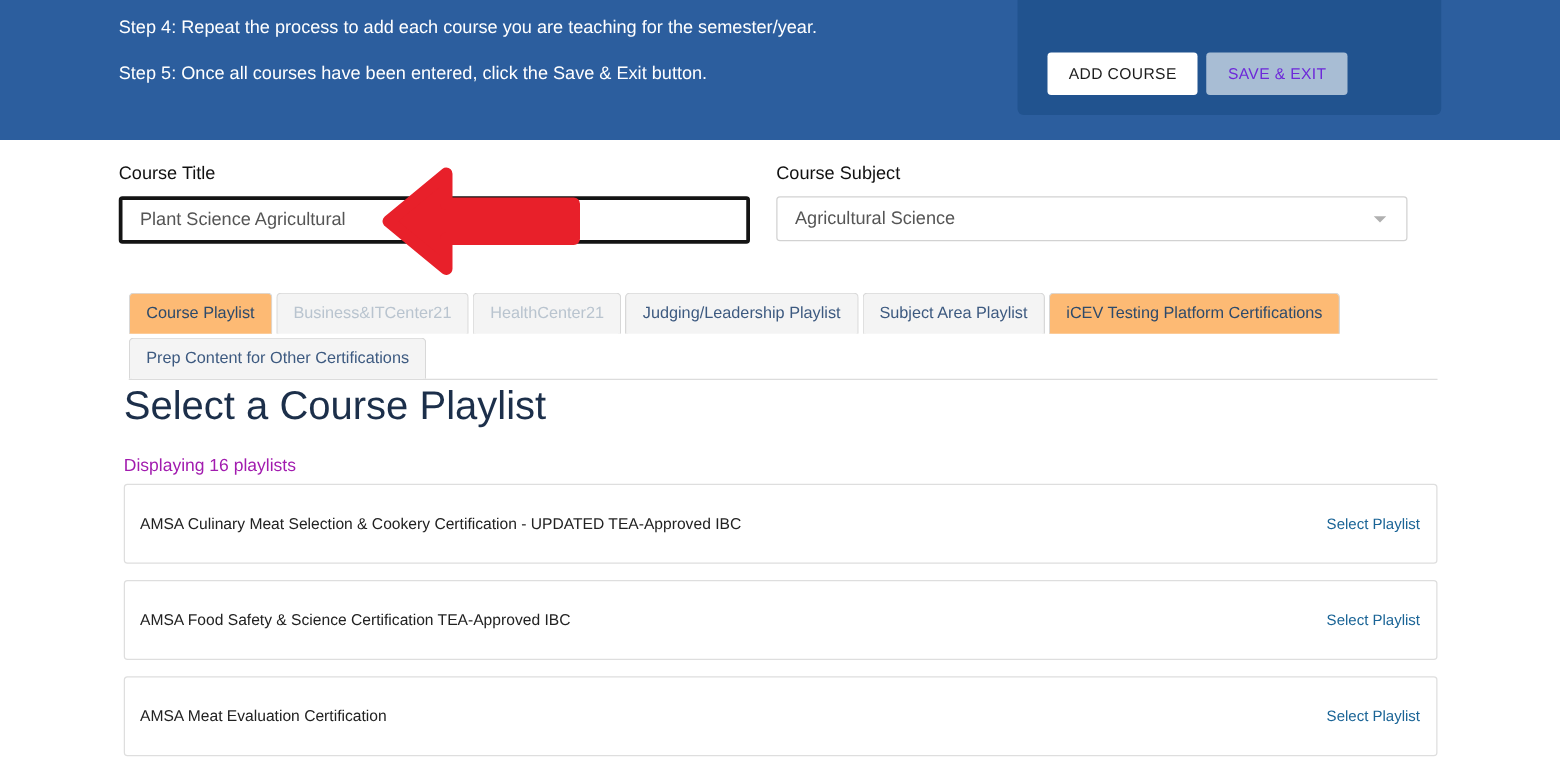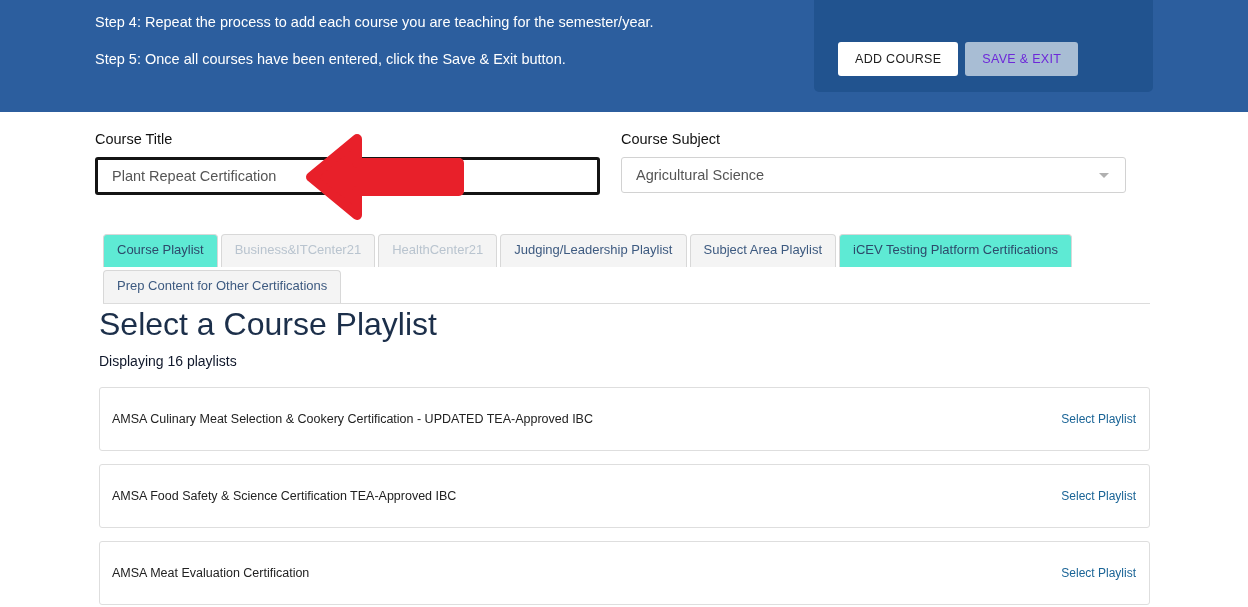--- a/index.html
+++ b/index.html
@@ -160,21 +160,21 @@
     border-radius: 4px 4px 0 0;
     padding: 8px 13px 9px;
     font-size: 13px;
     color: #3d5a80;
     background: #f4f4f4;
     white-space: nowrap;
     cursor: pointer;
     line-height: 1.15;
   }
   .tab.active {
-    background: #5eead4;
+    background: #fdba74;
     color: #2d4a6b;
   }
   .tab.disabled {
     color: #b9c4cf;
     background: #f4f4f4;
     cursor: default;
   }
   .tab-divider {
     width: 1047px;
     height: 1px;
@@ -190,22 +190,22 @@
   }
   .playlist-title {
     font-size: 32px;
     color: #1c2f4a;
     font-weight: normal;
     margin: 0;
     line-height: 1.1;
   }
   .playlist-count {
     font-size: 14px;
-    color: #0f172a;
-    margin-top: 11px;
+    color: #a21caf;
+    margin-top: 22px;
   }
   .playlist-rows {
     position: absolute;
     left: 99px;
     top: 275px;
     width: 1051px;
   }
   .playlist-row {
     box-sizing: border-box;
     border: 1px solid #dedede;
@@ -247,21 +247,21 @@
       <button class="btn btn-save">SAVE &amp; EXIT</button>
     </div>
   </div>
 </div>
 
 <div class="content">
 
   <div class="form-row">
     <div class="field">
       <div class="field-label">Course Title</div>
-      <div class="input-box input-title">Plant Repeat Certification</div>
+      <div class="input-box input-title">Plant Science Agricultural</div>
     </div>
 
     <div class="field">
       <div class="field-label">Course Subject</div>
       <div class="input-box input-select">
         <span>Agricultural Science</span>
         <span class="caret"></span>
       </div>
     </div>
   </div>

